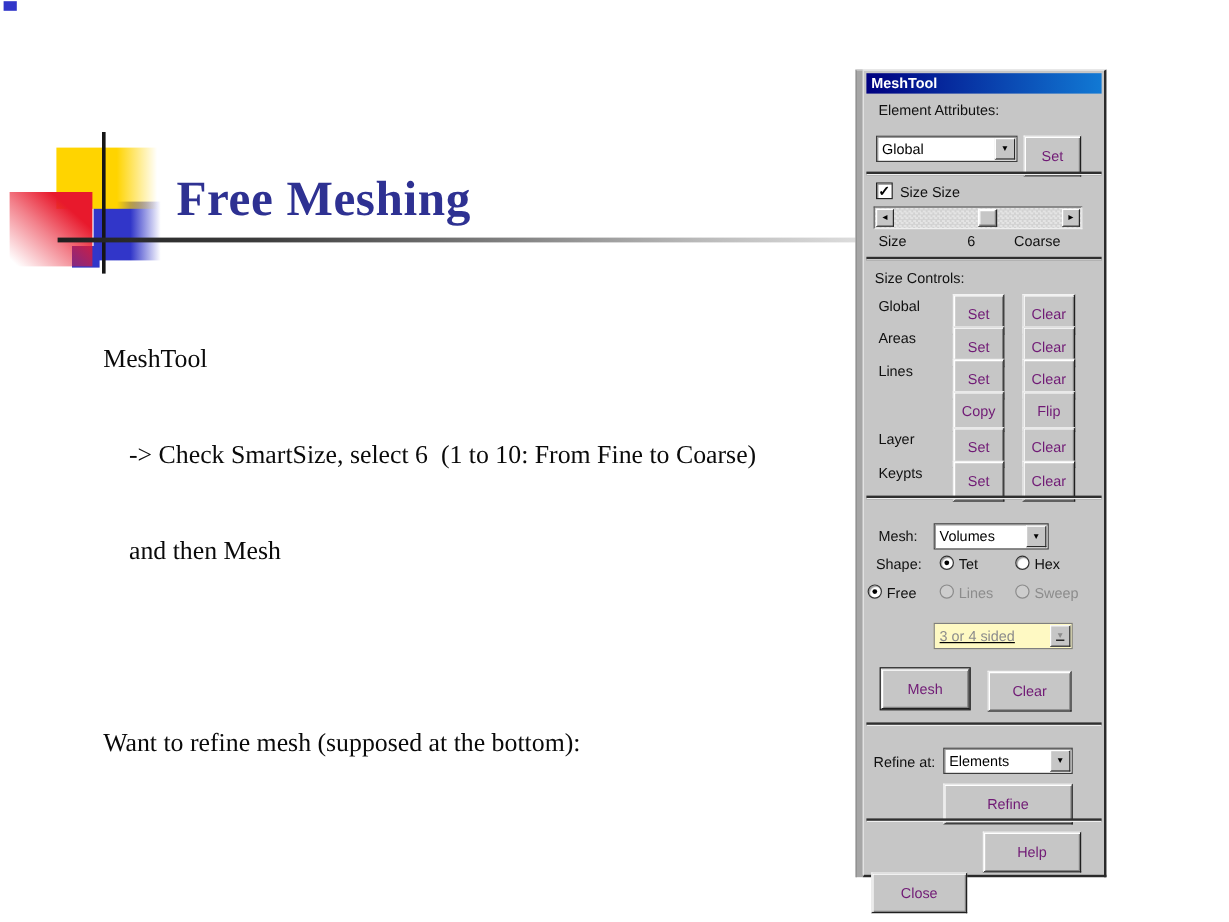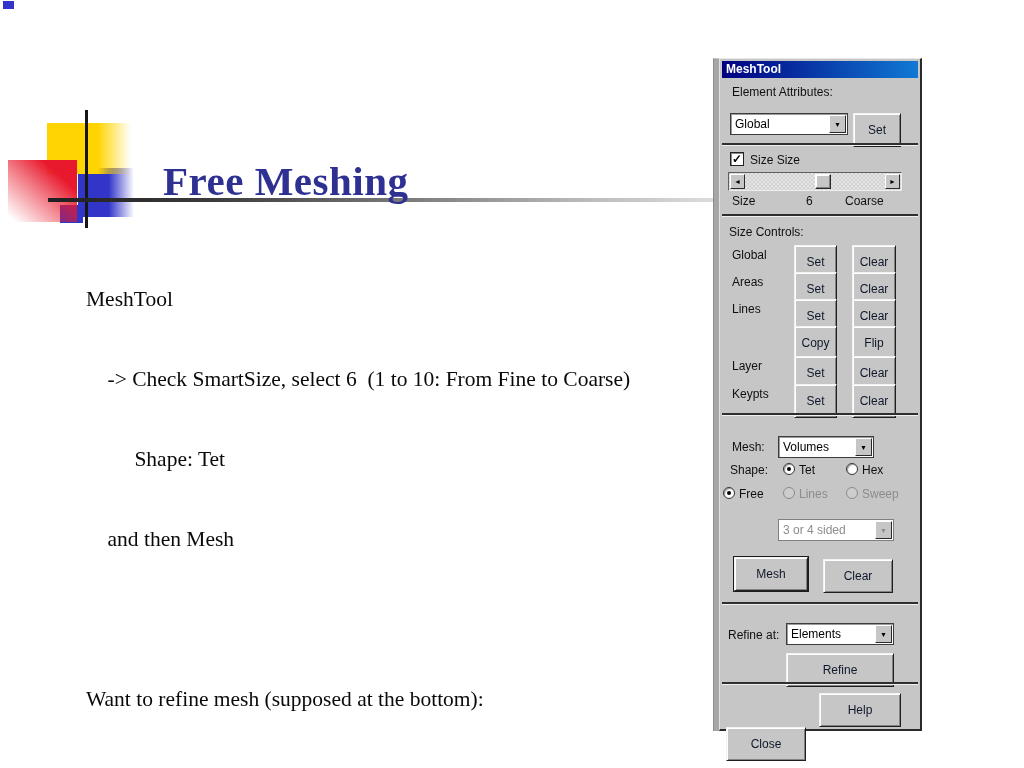--- a/index.html
+++ b/index.html
@@ -15,21 +15,21 @@
   .sq-blue-b { left:60px; top:205px; width:23px; height:18px; background:var(--deco_blue,#3136C9); }
   .sq-yellow { left:47px; top:123px; width:84px; height:51px;
     background:linear-gradient(to right, var(--deco_yellow,#FFD400) 60%, rgba(255,212,0,0) 100%); }
   .sq-red { left:8px; top:160px; width:69px; height:62px;
     background:linear-gradient(to bottom left, var(--deco_red,#E8192C) 25%, rgba(232,25,44,0.55) 55%, rgba(255,240,240,0) 95%); }
   .v-line { left:85px; top:110px; width:3px; height:118px; background:#161616; }
   .h-line { left:48px; top:198px; width:665px; height:4px;
     background:linear-gradient(to right, #1f1f1f 0%, #3c3c3c 25%, #7d7d7d 55%, #b9b9b9 80%, #dcdcdc 100%); }
   
   .page-title {
-    position:absolute; left:147px; top:141px; margin:16px;
+    position:absolute; left:147px; top:141px; margin:0;
     font:bold 41px "Liberation Serif", serif; color:var(--title_text,#2E3192); letter-spacing:0.5px;
   }
   .bodytext {
     position:absolute; left:86px; top:234px; white-space:pre;
     font:21.5px "Liberation Serif", serif; color:#0a0a0a;
   }
   .bline { line-height:30px; min-height:30px; }
   
   .mt-window { position:absolute; left:713px; top:58px; width:209px; height:673px; }
   .mt-strip { position:absolute; left:0; top:0; width:6px; height:100%;
@@ -41,32 +41,32 @@
   .mt-titlebar { position:absolute; left:2px; top:2px; right:2px; height:17px;
     background:linear-gradient(90deg, var(--titlebar_left,#000080), var(--titlebar_right,#1179D4));
     color:#fff; font:bold 12px "Liberation Sans", sans-serif; line-height:17px; padding-left:4px; box-sizing:border-box; }
   .lbl { position:absolute; font:12px "Liberation Sans", sans-serif; color:#101010; white-space:nowrap; }
   .lbl.dim { color:#8c8c8c; }
   .sep { position:absolute; left:2px; right:2px; height:2px; background:#2f2f2f; border-bottom:1px solid #efefef; }
   .btn { position:absolute; box-sizing:border-box; appearance:none; padding:16px; margin:0; cursor:default;
     background:var(--dialog_face,#C6C6C6);
     border:1px solid; border-color:#f2f2f2 #1f1f1f #1f1f1f #f2f2f2;
     box-shadow:inset 1px 1px 0 #ffffff, inset -1px -1px 0 #828282;
-    font:12px "Liberation Sans", sans-serif; color:#0f172a;
+    font:12px "Liberation Sans", sans-serif; color:#701a75;
     display:flex; align-items:center; justify-content:center; }
   .btn-default { outline:1px solid #1c1c1c; }
   .dd { position:absolute; box-sizing:border-box; background:#fff; border:1px solid #3d3d3d;
     box-shadow:inset 1px 1px 0 #9b9b9b; display:flex; }
   .dd-text { flex:1; font:12px "Liberation Sans", sans-serif; color:#000;
     padding:3px 2px 0 4px; white-space:nowrap; overflow:hidden; }
   .dd-btn { width:17px; margin:1px; background:var(--dialog_face,#C6C6C6);
     border:1px solid; border-color:#fff #2a2a2a #2a2a2a #fff;
     display:flex; align-items:center; justify-content:center; box-sizing:border-box; }
   .ddicon { font-size:7px; line-height:7px; color:#000; }
-  .dd.disabled { background:#ffffff; border-color:#7f7f7f; box-shadow:none; }
+  .dd.disabled { background:#fef9c3; border-color:#7f7f7f; box-shadow:none;text-decoration:underline; }
   .dd.disabled .dd-text { color:#8c8c8c; }
   .dd.disabled .ddicon { color:#8c8c8c; }
   .check { position:absolute; width:14px; height:14px; box-sizing:border-box; background:#fff;
     border:1px solid #222; box-shadow:inset 1px 1px 0 #8a8a8a;
     display:flex; align-items:center; justify-content:center;
     font:bold 12px "Liberation Sans", sans-serif; }
   .radio { position:absolute; width:12px; height:12px; box-sizing:border-box; border-radius:50%;
     background:#fff; border:1px solid #333; box-shadow:inset 1px 1px 1px #999; }
   .radio.checked::after { content:""; position:absolute; left:3px; top:3px; width:4px; height:4px;
     border-radius:50%; background:#000; }
@@ -93,21 +93,20 @@
   <div class="deco sq-red"></div>
   <div class="deco v-line"></div>
   <div class="deco h-line"></div>
 </div>
 
 <h1 class="page-title">Free Meshing</h1>
 
 <div class="bodytext">
   <div class="bline">MeshTool</div>
   <div class="bline">    -&gt; Check SmartSize, select 6  (1 to 10: From Fine to Coarse)</div>
-  <div class="bline">         Shape: Tet</div>
   <div class="bline">    and then Mesh</div>
   <div class="bline"></div>
   <div class="bline">Want to refine mesh (supposed at the bottom):</div>
   
   
   
   
   
   
   

